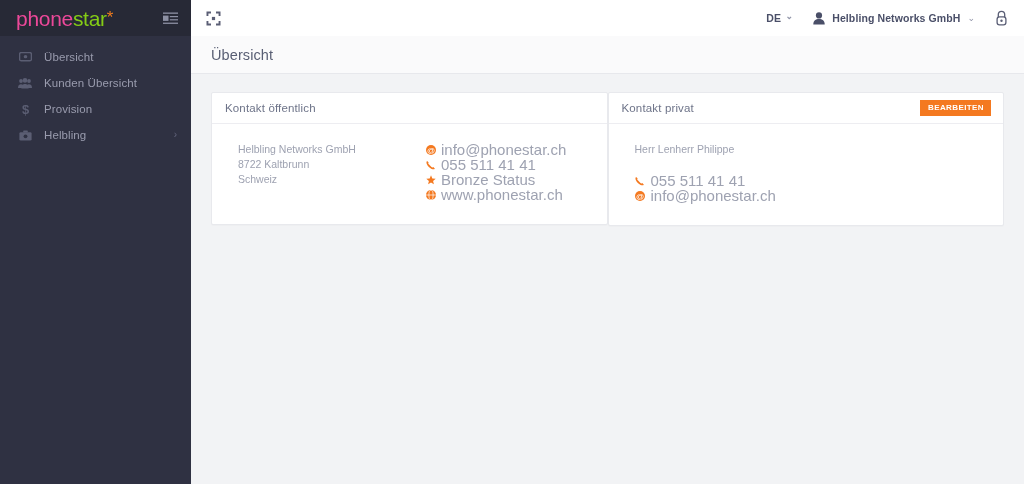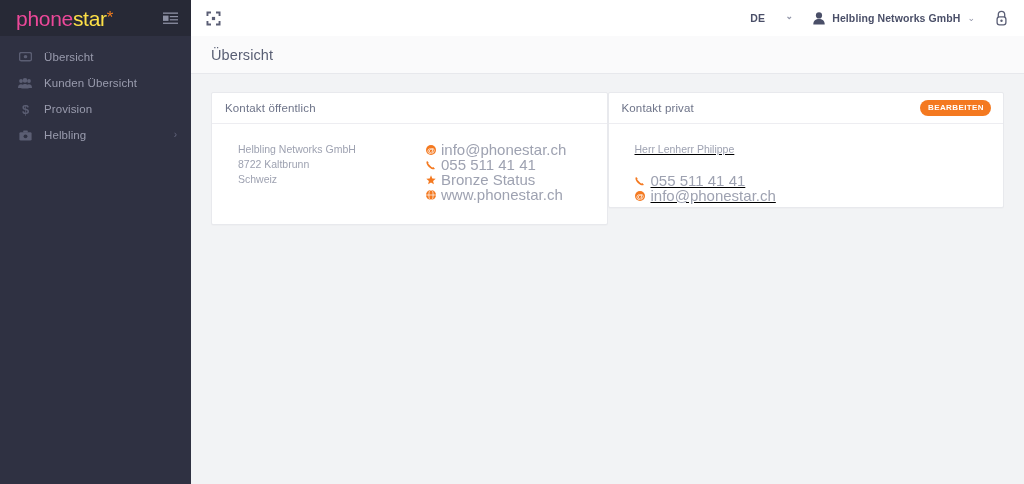--- a/index.html
+++ b/index.html
@@ -33,21 +33,21 @@
     position: relative;
   }
   .brand-logo {
     font-size: 21px;
     letter-spacing: -0.3px;
     line-height: 1;
     white-space: nowrap;
     font-weight: 400;
   }
   .brand-logo .seg-phone { color: #ec4899; }
-  .brand-logo .seg-star  { color: #fde047; }
+  .brand-logo .seg-star  { color: #84cc16; }
   .brand-logo .seg-ast   { color: #f07c1e; font-size: 17px; vertical-align: 3px; }
   .menu-toggle {
     margin-left: auto;
     width: 18px; height: 16px;
     display: flex; align-items: center; justify-content: center;
     cursor: pointer;
   }
 
   .nav { padding-top: 8px; }
   .nav-item {
@@ -102,21 +102,21 @@
     cursor: pointer;
     color: #5a5e75;
   }
   .topbar-right {
     margin-left: auto;
     display: flex;
     align-items: center;
     gap: 0px;
   }
   .tb-lang {
-    display: flex; align-items: flex-start; gap: 20px;
+    display: flex; align-items: flex-start; gap: 4px;
     font-size: 10.5px; font-weight: bold; color: #4a4f68;
     cursor: pointer;
     padding: 0 10px;
     letter-spacing: 0.3px;
   }
   .caret { color: #9094a8; font-size: 9px; line-height: 1; }
   .tb-user {
     display: flex; align-items: center; gap: 7px;
     cursor: pointer;
     padding: 0 8px 0 10px;
@@ -179,21 +179,21 @@
   }
   .card-action {
     margin-left: auto;
     background: #f47920;
     color: #ffffff;
     font-size: 8px;
     font-weight: bold;
     letter-spacing: 0.4px;
     padding: 4px 7px 4px 8px;
     border: none;
-    border-radius: 8px;
+    border-radius: 0;
     cursor: pointer;
     line-height: 1;
     font-family: "Liberation Sans", sans-serif;
   }
   .card-body {
     display: flex;
     padding: 18px 13px 22px 13px;
   }
   .col-addr {
     flex: 0 0 200px;
@@ -225,22 +225,21 @@
   }
   .cl-txt {
     font-size: 15px;
     color: #9ea2b1;
     white-space: nowrap;
   }
 
   
   .card-body-priv {
     display: block;
-    padding: 18px 13px 4px 26px;
-    text-decoration: underline;
+    padding: 18px 13px 22px 26px;
   }
   .priv-name {
     font-size: 10.5px;
     color: #9ea2b1;
     line-height: 15px;
     margin-bottom: 16px;
     white-space: nowrap;
   }
 </style>
 </head>

